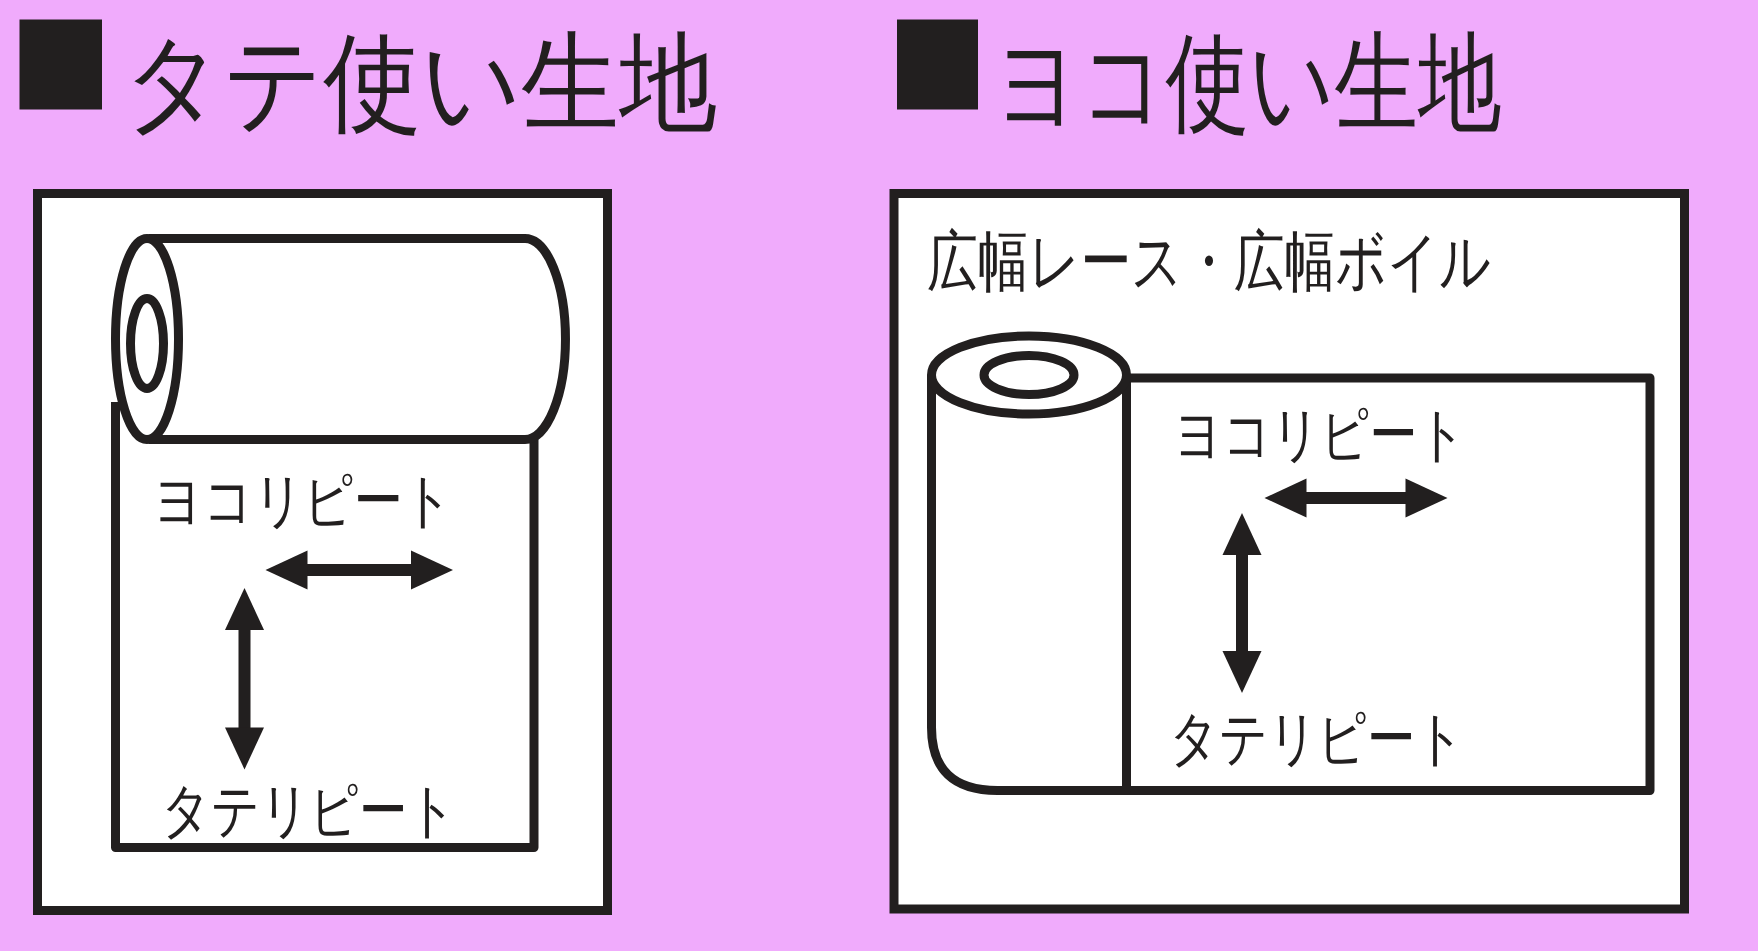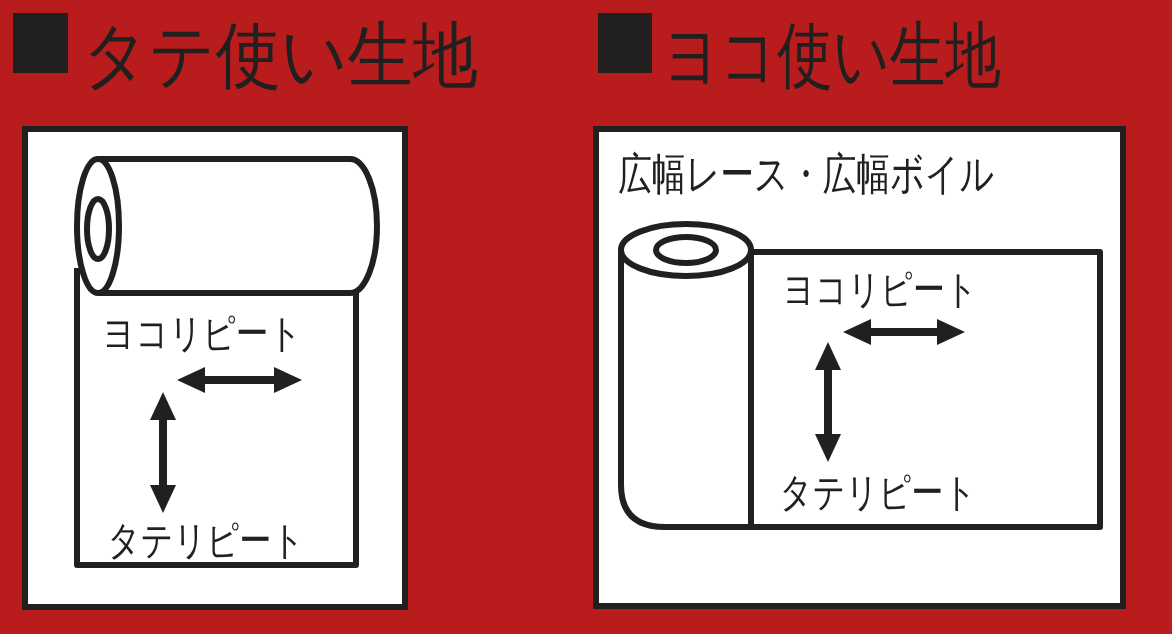--- a/index.html
+++ b/index.html
@@ -1,20 +1,20 @@
 <!DOCTYPE html>
 <html><head>
 <meta charset="utf-8">
 <style>
   html, body { margin: 0; padding: 0; background: #ffffff; }
   .canvas {
     position: relative;
     width: 1172px;
     height: 634px;
-    background: #b91c1c;
+    background: #f0abfc;
     overflow: hidden;
     font-family: "Liberation Sans", sans-serif;
   }
   .canvas svg { position: absolute; left: 0; top: 0; }
 
   .box    { fill: #ffffff; stroke: #221f1f; stroke-width: 6px; }
   .line6  { fill: #ffffff; stroke: #221f1f; stroke-width: 6px; stroke-linejoin: round; }
   .shaft  { stroke: #221f1f; stroke-width: 8px; }
   .head   { fill: #221f1f; stroke: none; }
   .bullet { fill: #221f1f; stroke: none; }

